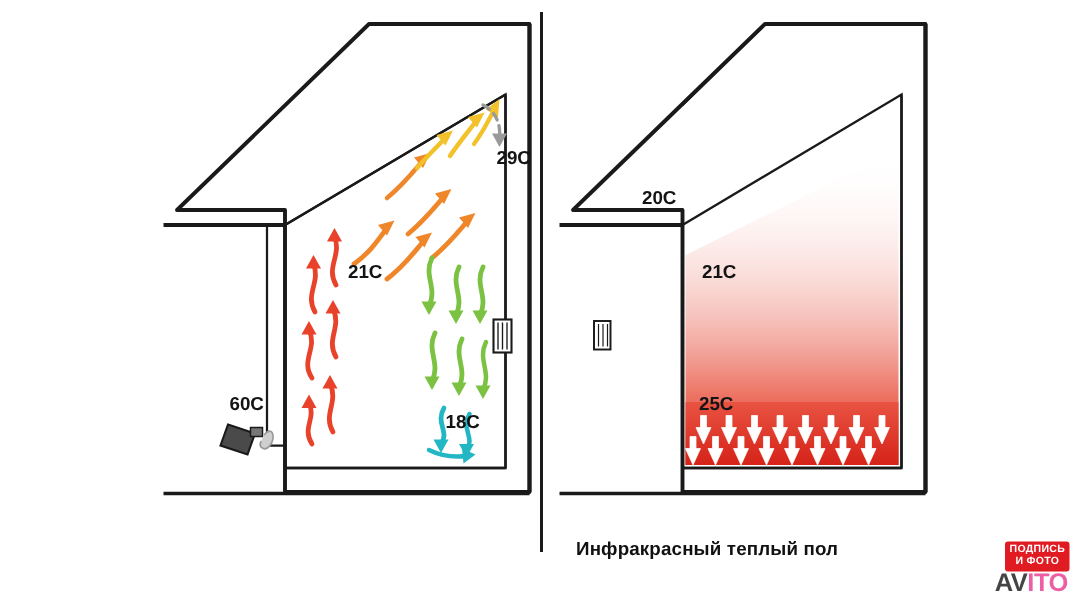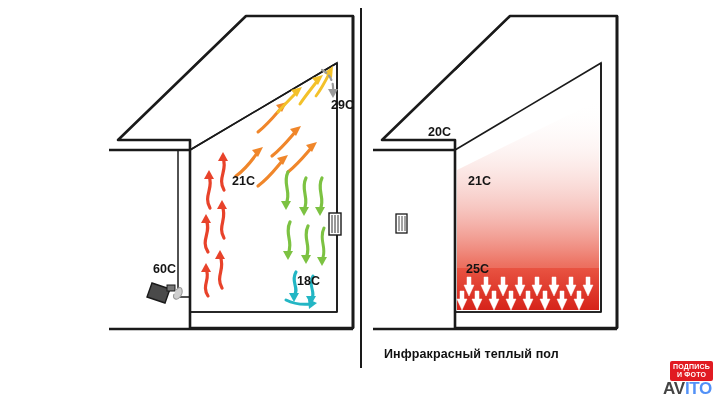--- a/index.html
+++ b/index.html
@@ -23,21 +23,21 @@
   }
   .panel-label {
     position: absolute;
     font-size: 12.5px;
     font-weight: bold;
     color: #111111;
     white-space: nowrap;
     letter-spacing: 0.1px;
   }
   #label-left { left: 120px; top: 347px; }
-  #label-right { left: 384px; top: 347px; }
+  #label-right { left: 384px; top: 359px; }
 
   .divider {
     position: absolute;
     background: #1a1a1a;
     width: 1.6px;
   }
   #center-divider { left: 360px; top: 8px; height: 360px; }
 
   .temp {
     position: absolute;
@@ -74,21 +74,21 @@
     position: absolute;
     right: 2px;
     bottom: 2px;
     font-size: 17px;
     font-weight: bold;
     color: #2b2b2b;
     letter-spacing: -0.3px;
     opacity: 0.88;
   }
   .wm-av .dot {
-    color: #3b82f6;
+    color: #ec4899;
   }
 </style>
 </head>
 <body>
 
 <div id="stage">
 
   <svg width="720" height="405" viewBox="0 0 720 405" style="position:absolute;left:0;top:0;">
 
     <g fill="none" stroke="#1a1a1a" stroke-width="2.6" stroke-linejoin="round">

